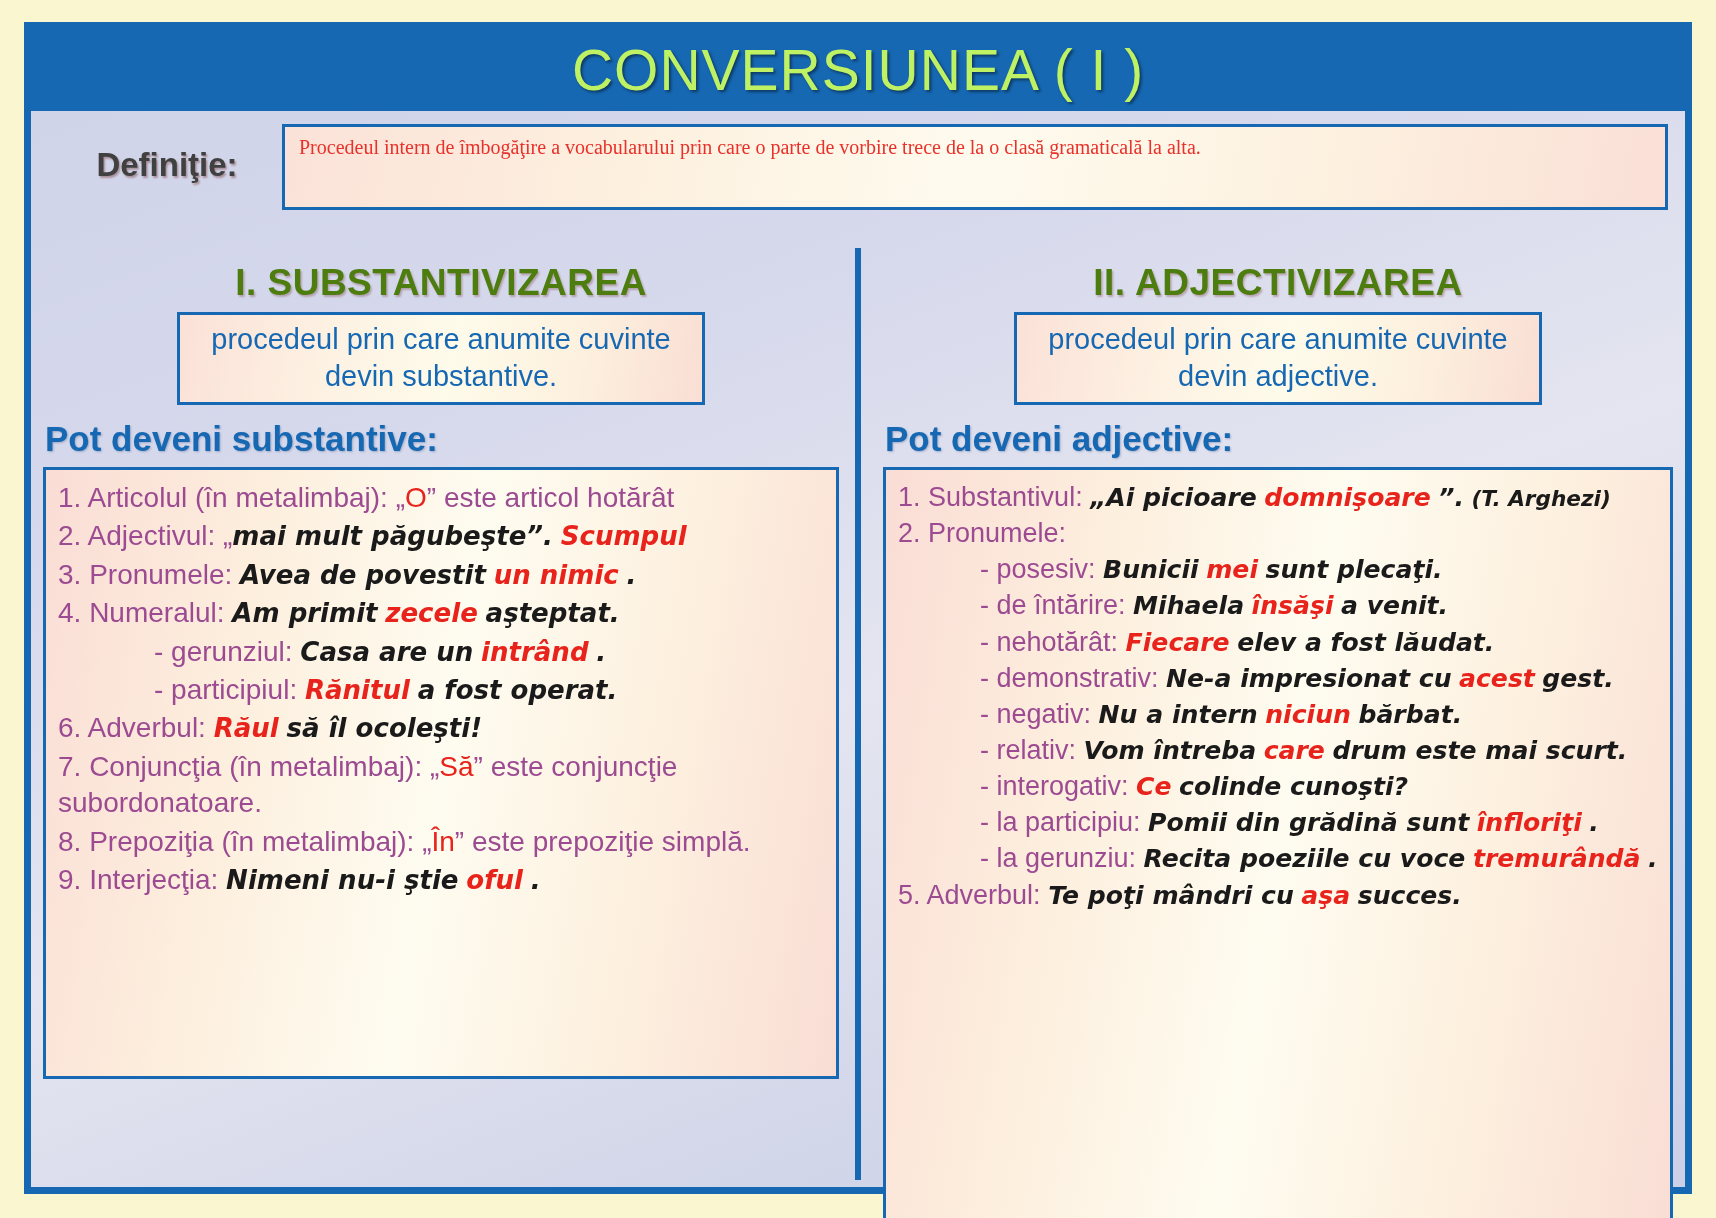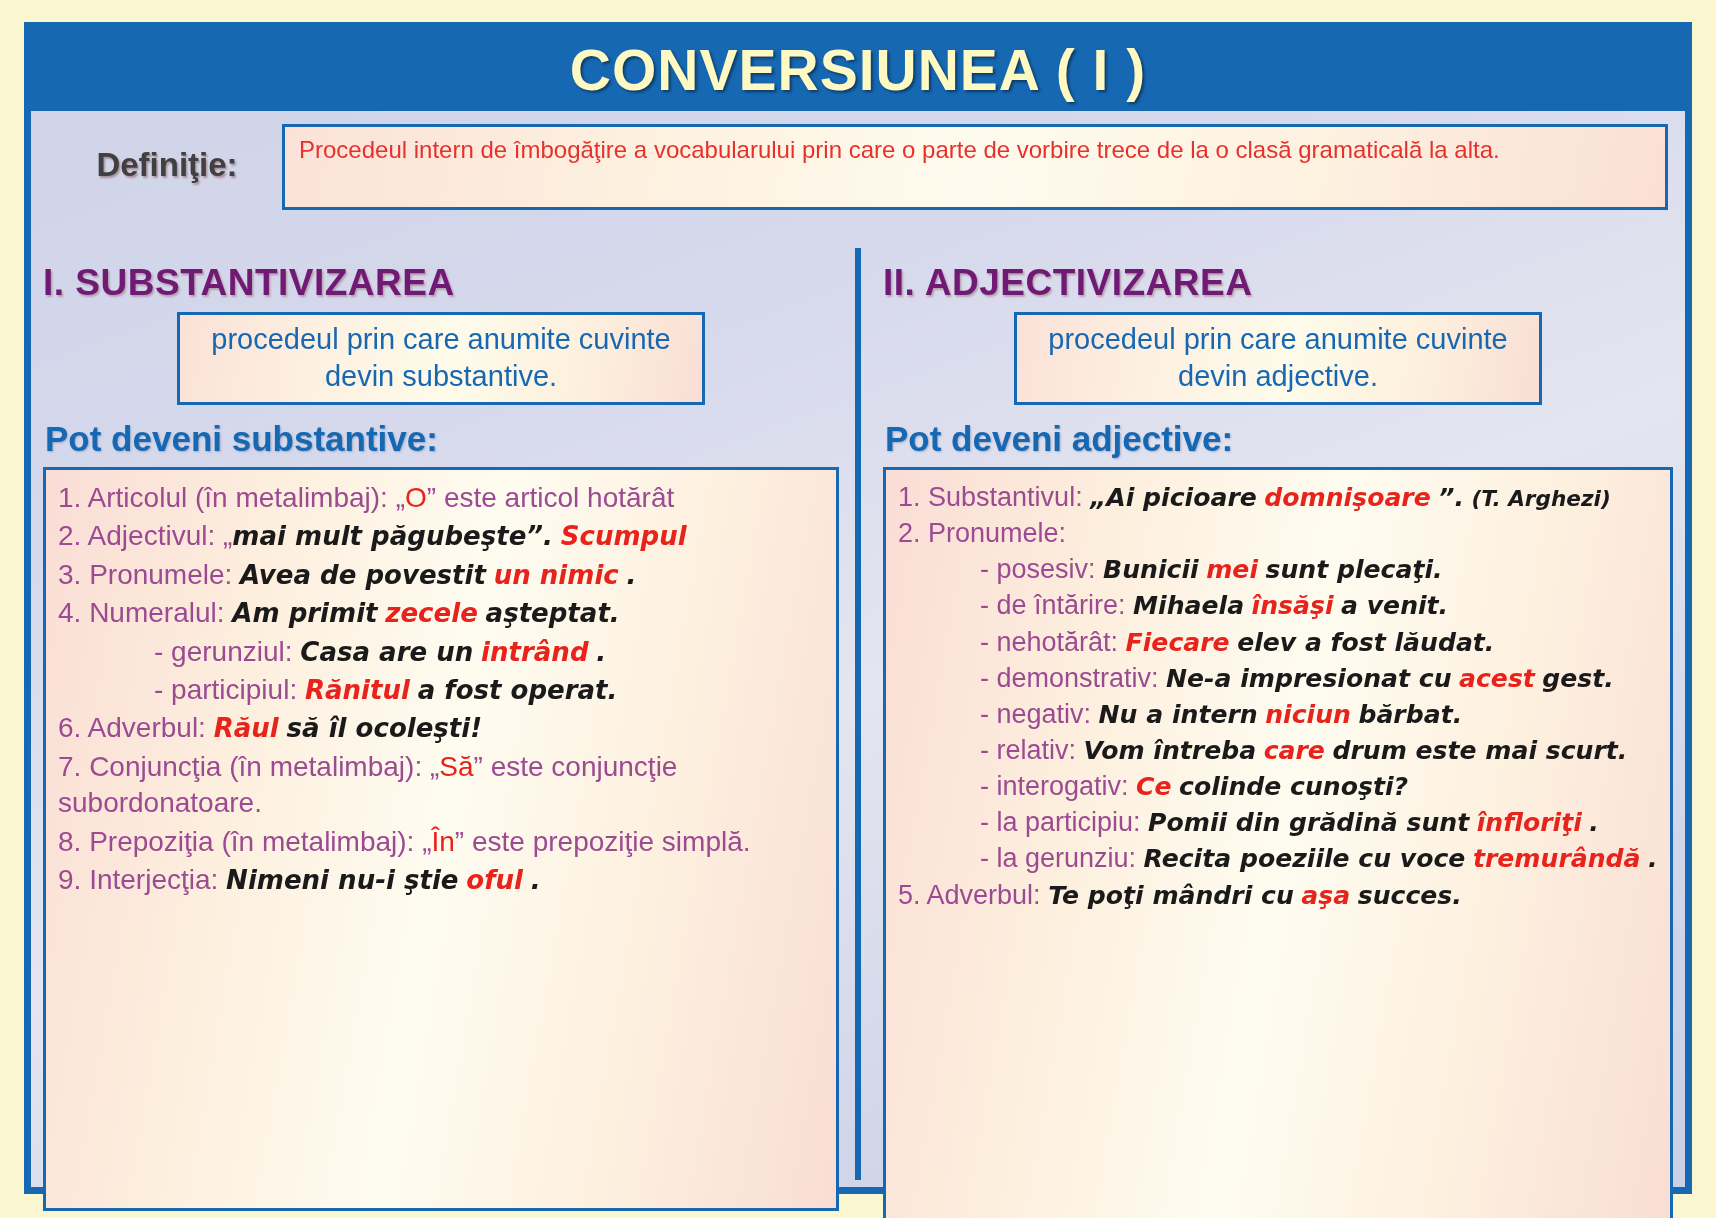--- a/index.html
+++ b/index.html
@@ -25,23 +25,23 @@
   }
   
   .titlebar {
     position: absolute;
     left: 31px; top: 29px;
     width: 1654px; height: 82px;
     background: #1668B3;
     display: flex; align-items: center; justify-content: center;
   }
   .titlebar .title {
-    color: #fef9c3;
+    color: #bef264;
     font-size: 57px;
-    font-weight: bold;
+    font-weight: normal;
     letter-spacing: 1px;
     text-shadow: 2px 2px 3px rgba(0,0,0,0.45);
     white-space: nowrap;
   }
   
   .def-row {
     position: absolute;
     left: 52px; top: 124px;
     width: 1616px; height: 88px;
     display: flex; align-items: flex-start;
@@ -58,41 +58,42 @@
   .def-box {
     flex: 1;
     border: 3px solid #1668B3;
     background: linear-gradient(100deg,#FBE2D8 0%,#FDF0DF 25%,#FEFBEE 50%,#FDF1E0 75%,#FADFD6 100%);
     padding: 7px 14px 9px 14px;
     box-sizing: border-box;
     min-height: 86px;
   }
   .def-text {
     color: #E8312A;
-    font-size: 24px;
+    font-size: 20px;
     line-height: 1.30;
-    font-family: Liberation Sans, sans-serif;
+    font-family: Liberation Serif, serif;
   }
   
   .divider {
     position: absolute;
     left: 855px; top: 248px;
     width: 6px; height: 932px;
     background: #1668B3;
   }
   
   .cols { position: absolute; left: 31px; top: 248px; width: 1654px; }
   .col {
     position: absolute; top: 0;
     box-sizing: border-box;
   }
   .col.left { left: 0px; width: 820px; padding: 0 12px; }
   .col.right { left: 840px; width: 814px; padding: 0 12px; }
   .sec-title {
-    color: #701a75;
+    text-align: center;
+    color: #4d7c0f;
     font-size: 37px;
     font-weight: bold;
     letter-spacing: .5px;
     margin: 14px 0 8px 0;
     text-shadow: 1.5px 1.5px 2px rgba(120,60,60,0.35);
   }
   .sub-box {
     border: 3px solid #1668B3;
     background: linear-gradient(100deg,#FBE1D7 0%,#FDF1E2 28%,#FEFBEA 52%,#FDF0DE 76%,#F9DED4 100%);
     margin: 1px auto;
@@ -112,21 +113,21 @@
     font-weight: bold;
     margin: 14px 0 8px 2px;
     text-shadow: 1px 1px 2px rgba(60,80,130,0.35);
   }
   .list-box {
     border: 3px solid #1668B3;
     background: linear-gradient(100deg,#FADDD5 0%,#FDEFDE 26%,#FEFCF0 50%,#FDF0DF 74%,#F9DDD4 100%);
     padding: 10px 12px 8px 12px;
     box-sizing: border-box;
   }
-  .col.left .list-box { height: 744px; }
+  .col.left .list-box { height: 612px; }
   .col.right .list-box { height: 792px; }
   .li {
     font-size: 28px;
     line-height: 1.30;
     margin-bottom: 2px;
     color: #9C4A91;
   }
   .col.right .li { font-size: 27px; line-height: 1.265; }
   .li.sub { padding-left: 96px; }
   .col.right .li.sub { padding-left: 82px; }

